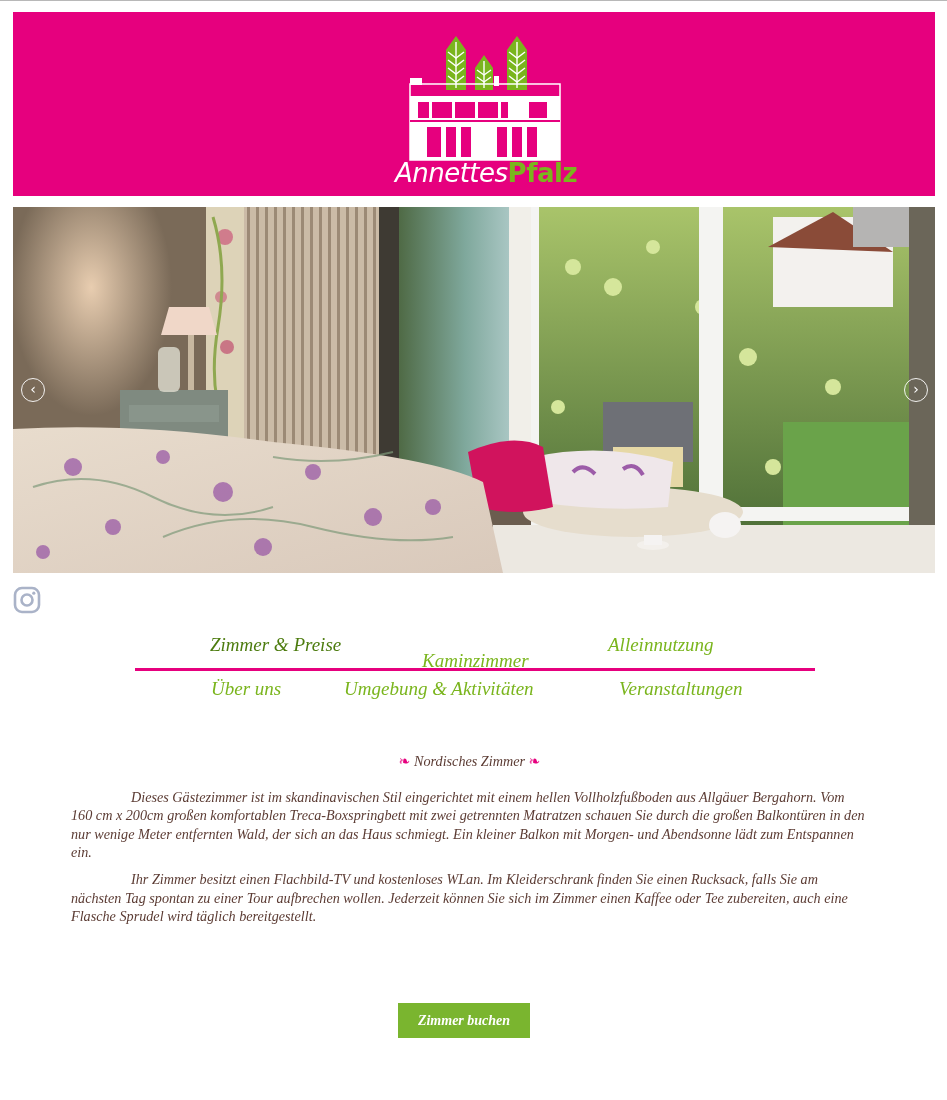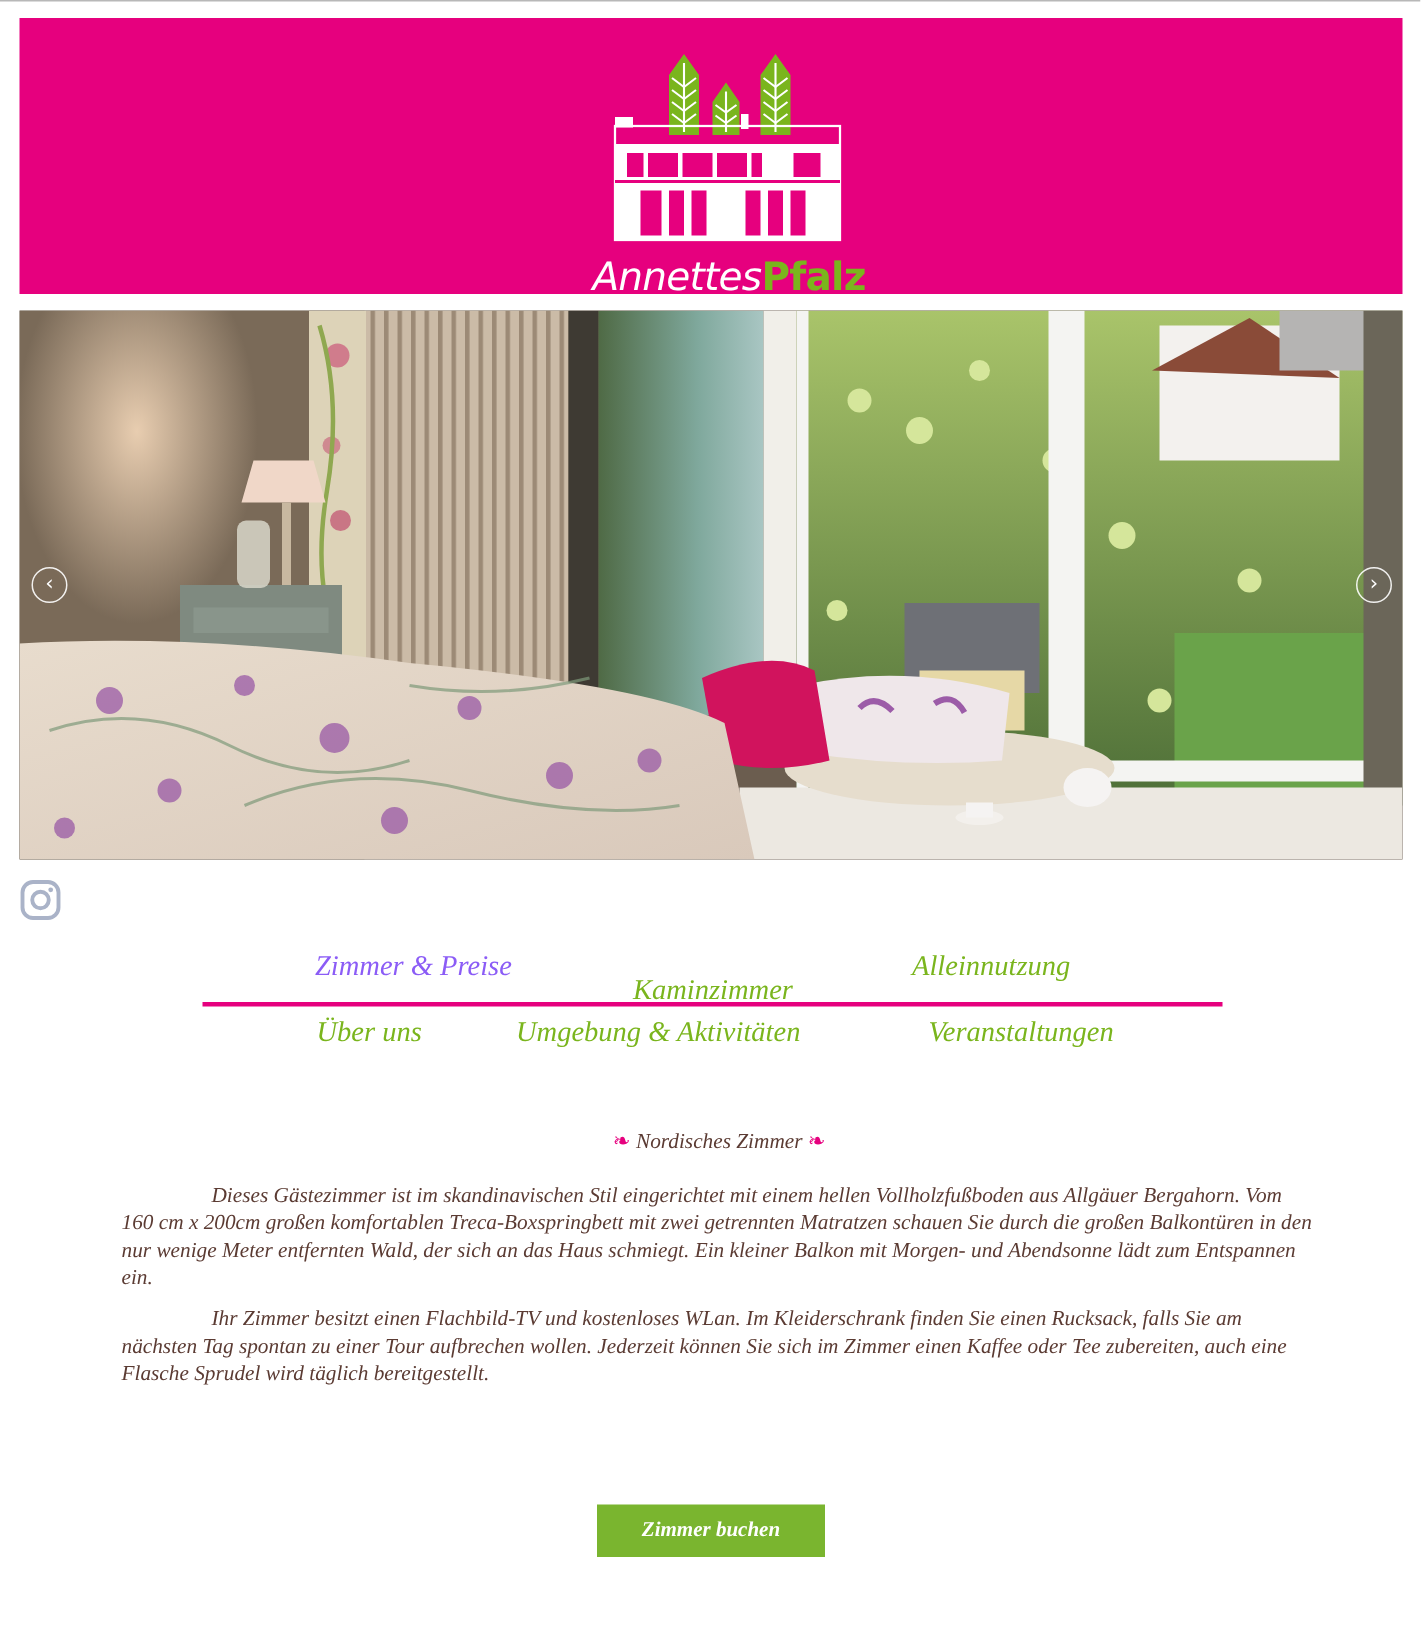--- a/index.html
+++ b/index.html
@@ -3,47 +3,47 @@
   <meta charset="utf-8">
   <style>
     * { box-sizing: border-box; margin: 0; padding: 0; }
     html, body { width: 947px; height: 1100px; background: #ffffff; overflow: hidden; }
     body { position: relative; font-family: "Liberation Serif", "DejaVu Serif", serif; }
     .top-rule { position: absolute; left: 0; top: 0; width: 947px; height: 1px; background: #b8b8b8; }
 
     
     .banner { position: absolute; left: 13px; top: 12px; width: 922px; height: 184px; background: #e6007e; }
     .logo { position: absolute; left: 373px; top: 16px; width: 200px; height: 165px; }
-    .logo-text { position: absolute; left: 0; top: 142px; width: 200px; text-align: center; font-family: "DejaVu Sans", sans-serif; font-size: 26px; letter-spacing: -0.5px; white-space: nowrap; }
+    .logo-text { position: absolute; left: 0; top: 130px; width: 200px; text-align: center; font-family: "DejaVu Sans", sans-serif; font-size: 26px; letter-spacing: -0.5px; white-space: nowrap; }
     .logo-text .a { color: #ffffff; font-style: italic; font-weight: 300; }
     .logo-text .p { color: #7ab51d; font-weight: bold; }
 
     
     .slider { position: absolute; left: 13px; top: 207px; width: 922px; height: 366px; overflow: hidden; background: #6b5d4f; }
     .slider svg.photo { position: absolute; left: 0; top: 0; }
     .slide-arrow { position: absolute; top: 171px; width: 24px; height: 24px; border: 1.5px solid rgba(255,255,255,0.9); border-radius: 50%; color: #fff; font-family: "DejaVu Sans", sans-serif; font-size: 14px; line-height: 20px; text-align: center; cursor: pointer; }
     .slide-arrow.prev { left: 8px; }
     .slide-arrow.next { left: 891px; }
 
     
     .insta { position: absolute; left: 13px; top: 586px; width: 28px; height: 28px; cursor: pointer; }
 
     
     .nav { position: absolute; left: 135px; top: 630px; width: 680px; }
     .nav-row { position: relative; height: 36px; }
     .nav-item { position: absolute; top: 4px; font-style: italic; font-size: 19px; color: #7ab51d; white-space: nowrap; cursor: pointer; }
-    .nav-item.active { color: #8b5cf6; }
+    .nav-item.active { color: #4d7c0f; }
     .nav-divider { width: 680px; height: 3px; background: #e6007e; margin-top: 2px; margin-bottom: 3px; }
 
     
-    .content { position: absolute; left: 81px; top: 752px; width: 797px; color: #5b3b33; font-style: italic; font-size: 14.2px; line-height: 18.6px; }
+    .content { position: absolute; left: 71px; top: 752px; width: 797px; color: #5b3b33; font-style: italic; font-size: 14.2px; line-height: 18.6px; }
     .section-title { text-align: center; margin-bottom: 17px; font-size: 14.2px; }
     .section-title .orn { color: #e6007e; font-style: normal; }
     .content p { text-indent: 60px; margin-bottom: 8px; }
-    .book-btn { position: absolute; left: 398px; top: 1003px; width: 152px; height: 35px; background: #7ab52f; color: #ffffff; font-style: italic; font-weight: bold; font-size: 14px; text-align: center; line-height: 35px; cursor: pointer; border: none; font-family: "Liberation Serif", "DejaVu Serif", serif; }
+    .book-btn { position: absolute; left: 398px; top: 1003px; width: 132px; height: 35px; background: #7ab52f; color: #ffffff; font-style: italic; font-weight: bold; font-size: 14px; text-align: center; line-height: 35px; cursor: pointer; border: none; font-family: "Liberation Serif", "DejaVu Serif", serif; }
   </style>
 </head>
 <body>
 
 <div class="top-rule"></div>
 
 <div class="banner">
   <div class="logo">
     <svg width="200" height="140" viewBox="0 0 200 140">
 

